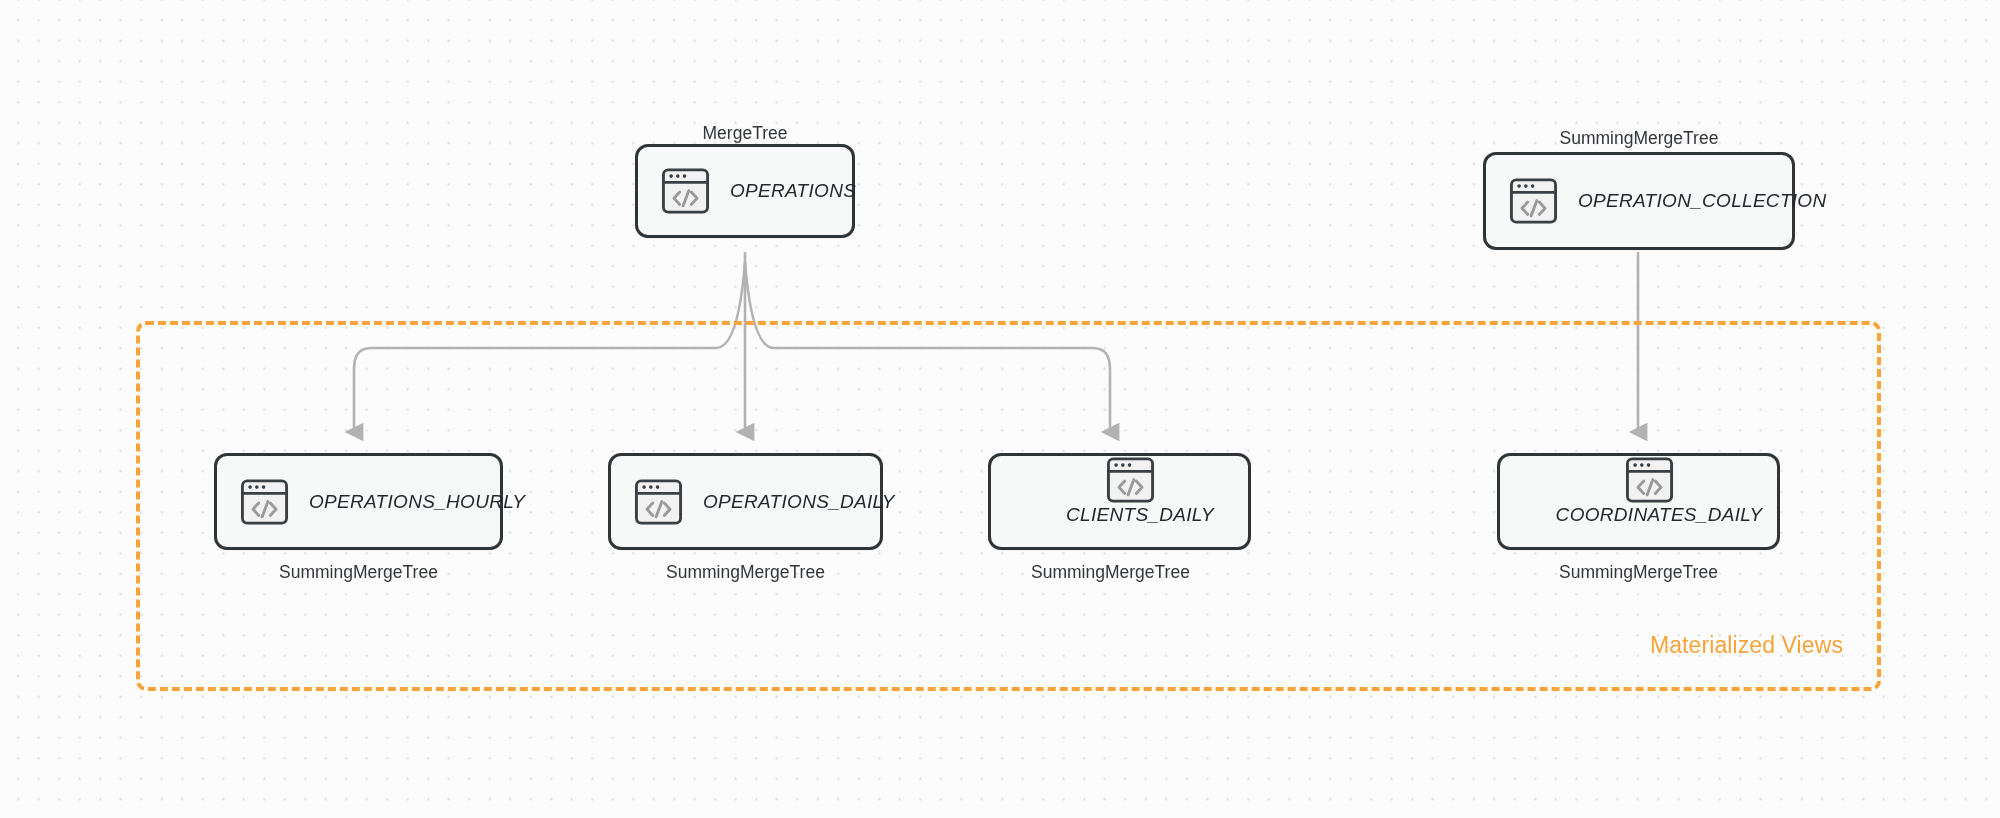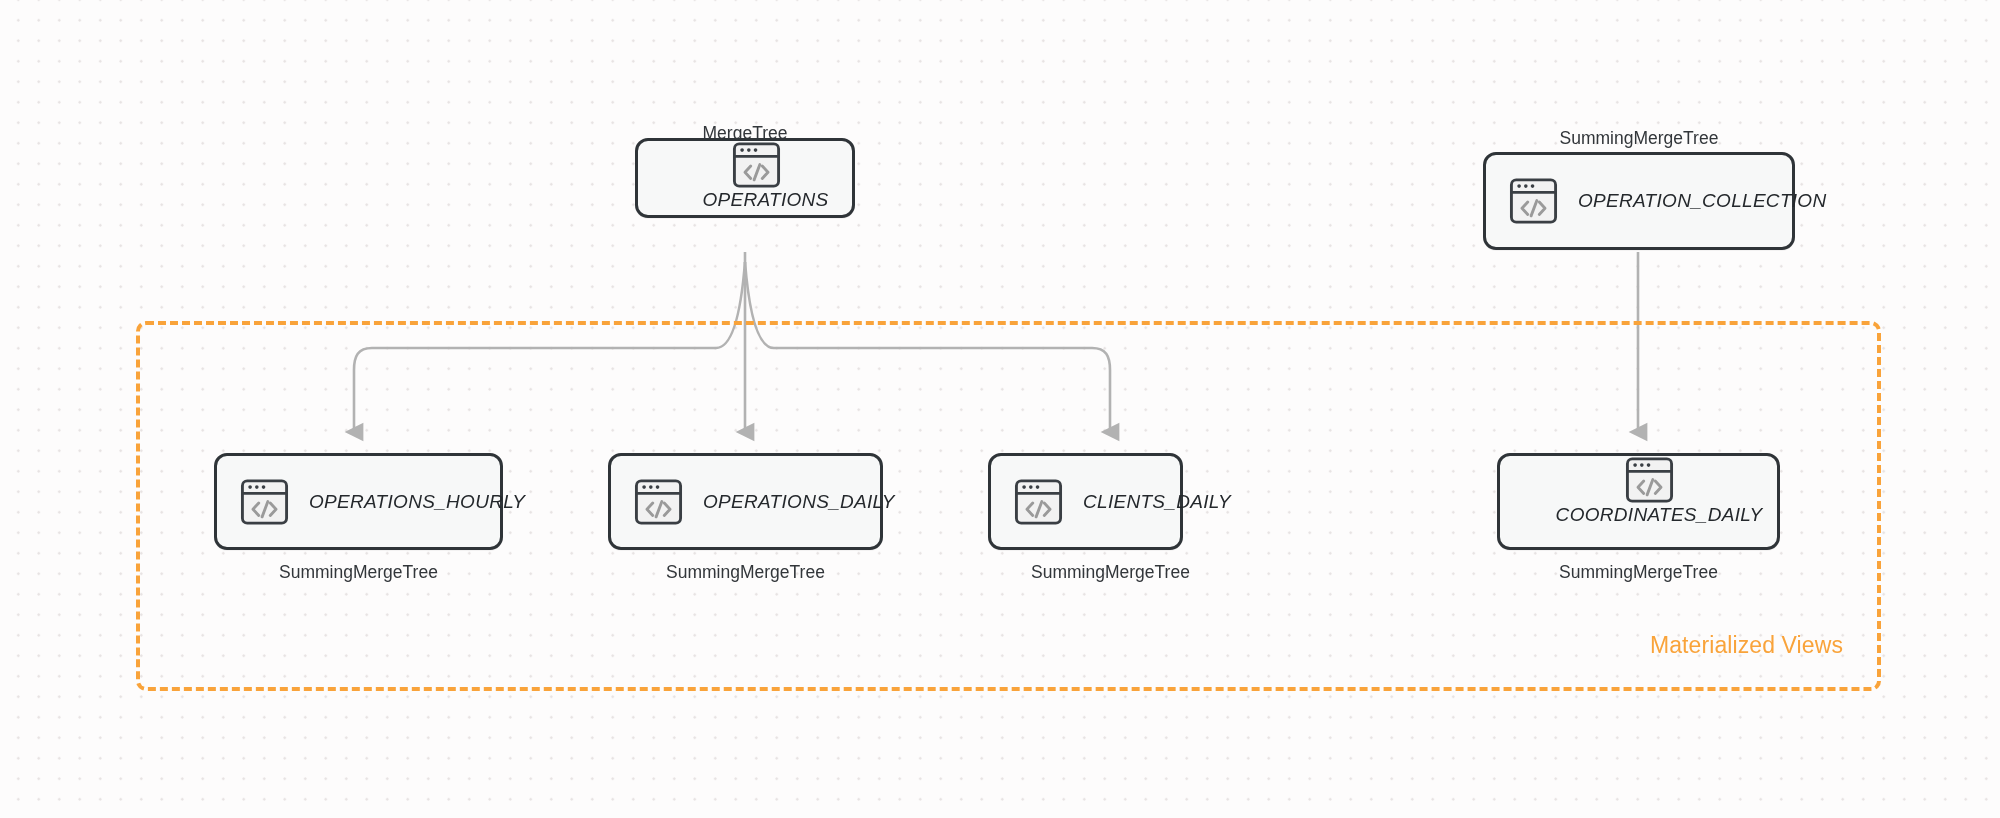--- a/index.html
+++ b/index.html
@@ -126,21 +126,21 @@
 </svg>
 
 <div id="mv-group">
   <span id="mv-label">Materialized Views</span>
 </div>
 
 <div class="engine-caption" style="left:635px; top:123px; width:220px;">MergeTree</div>
 
 <div class="engine-caption" style="left:1483px; top:128px; width:312px;">SummingMergeTree</div>
 
-<div class="node" style="left:635px; top:138px; width:220px; height:80px;flex-direction:column;">
+<div class="node" style="left:635px; top:144px; width:220px; height:94px;">
   <svg class="win-icon" viewBox="0 0 52 50">
     <rect x="3" y="3" width="46" height="44" rx="5" ry="5" fill="#f2f2f2" stroke="#3a3f44" stroke-width="3"></rect>
     <line x1="3" y1="16" x2="49" y2="16" stroke="#3a3f44" stroke-width="3"></line>
     <circle cx="11" cy="9.5" r="1.9" fill="#3a3f44"></circle>
     <circle cx="18" cy="9.5" r="1.9" fill="#3a3f44"></circle>
     <circle cx="25" cy="9.5" r="1.9" fill="#3a3f44"></circle>
     <path d="M20,26 L14,32.5 L20,39" fill="none" stroke="#9a9a9a" stroke-width="3" stroke-linecap="round" stroke-linejoin="round"></path>
     <path d="M32,26 L38,32.5 L32,39" fill="none" stroke="#9a9a9a" stroke-width="3" stroke-linecap="round" stroke-linejoin="round"></path>
     <line x1="29.5" y1="24.5" x2="23.5" y2="40.5" stroke="#9a9a9a" stroke-width="3" stroke-linecap="round"></line>
   </svg>
@@ -184,21 +184,21 @@
     <circle cx="18" cy="9.5" r="1.9" fill="#3a3f44"></circle>
     <circle cx="25" cy="9.5" r="1.9" fill="#3a3f44"></circle>
     <path d="M20,26 L14,32.5 L20,39" fill="none" stroke="#9a9a9a" stroke-width="3" stroke-linecap="round" stroke-linejoin="round"></path>
     <path d="M32,26 L38,32.5 L32,39" fill="none" stroke="#9a9a9a" stroke-width="3" stroke-linecap="round" stroke-linejoin="round"></path>
     <line x1="29.5" y1="24.5" x2="23.5" y2="40.5" stroke="#9a9a9a" stroke-width="3" stroke-linecap="round"></line>
   </svg>
   <span class="label">OPERATIONS_DAILY</span>
 </div>
 <div class="engine-caption" style="left:608px; top:562px; width:275px;">SummingMergeTree</div>
 
-<div class="node" style="left:988px; top:453px; width:195px; height:97px;">
+<div class="node" style="left:988px; top:453px; width:263px; height:97px;flex-direction:column;">
   <svg class="win-icon" viewBox="0 0 52 50">
     <rect x="3" y="3" width="46" height="44" rx="5" ry="5" fill="#f2f2f2" stroke="#3a3f44" stroke-width="3"></rect>
     <line x1="3" y1="16" x2="49" y2="16" stroke="#3a3f44" stroke-width="3"></line>
     <circle cx="11" cy="9.5" r="1.9" fill="#3a3f44"></circle>
     <circle cx="18" cy="9.5" r="1.9" fill="#3a3f44"></circle>
     <circle cx="25" cy="9.5" r="1.9" fill="#3a3f44"></circle>
     <path d="M20,26 L14,32.5 L20,39" fill="none" stroke="#9a9a9a" stroke-width="3" stroke-linecap="round" stroke-linejoin="round"></path>
     <path d="M32,26 L38,32.5 L32,39" fill="none" stroke="#9a9a9a" stroke-width="3" stroke-linecap="round" stroke-linejoin="round"></path>
     <line x1="29.5" y1="24.5" x2="23.5" y2="40.5" stroke="#9a9a9a" stroke-width="3" stroke-linecap="round"></line>
   </svg>

